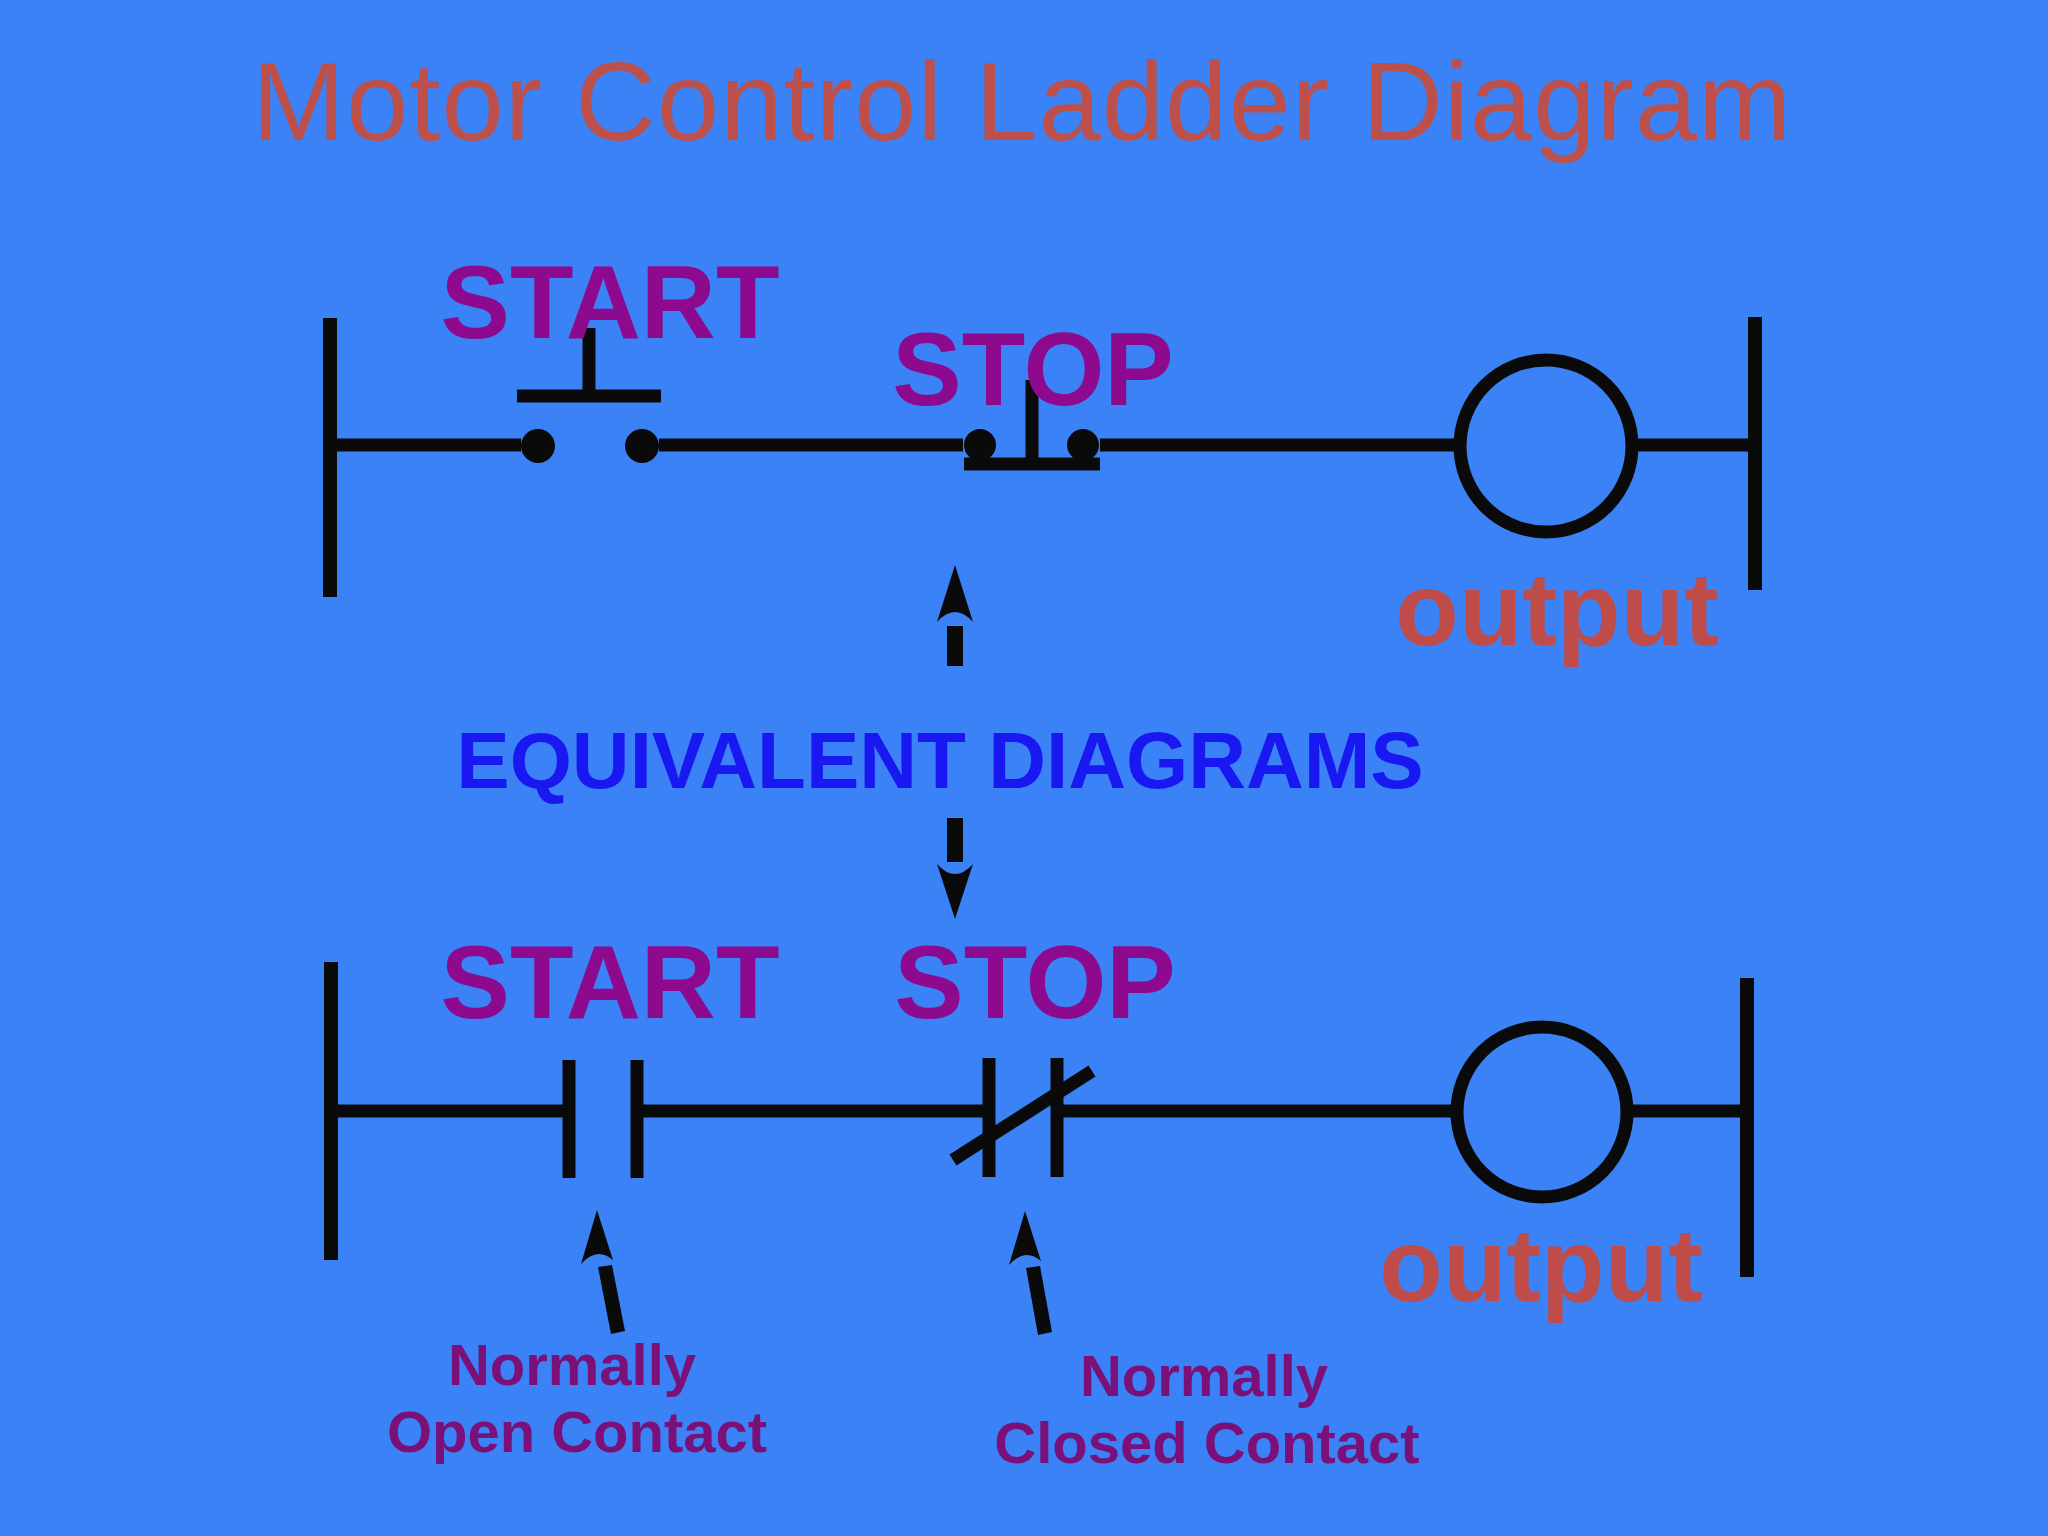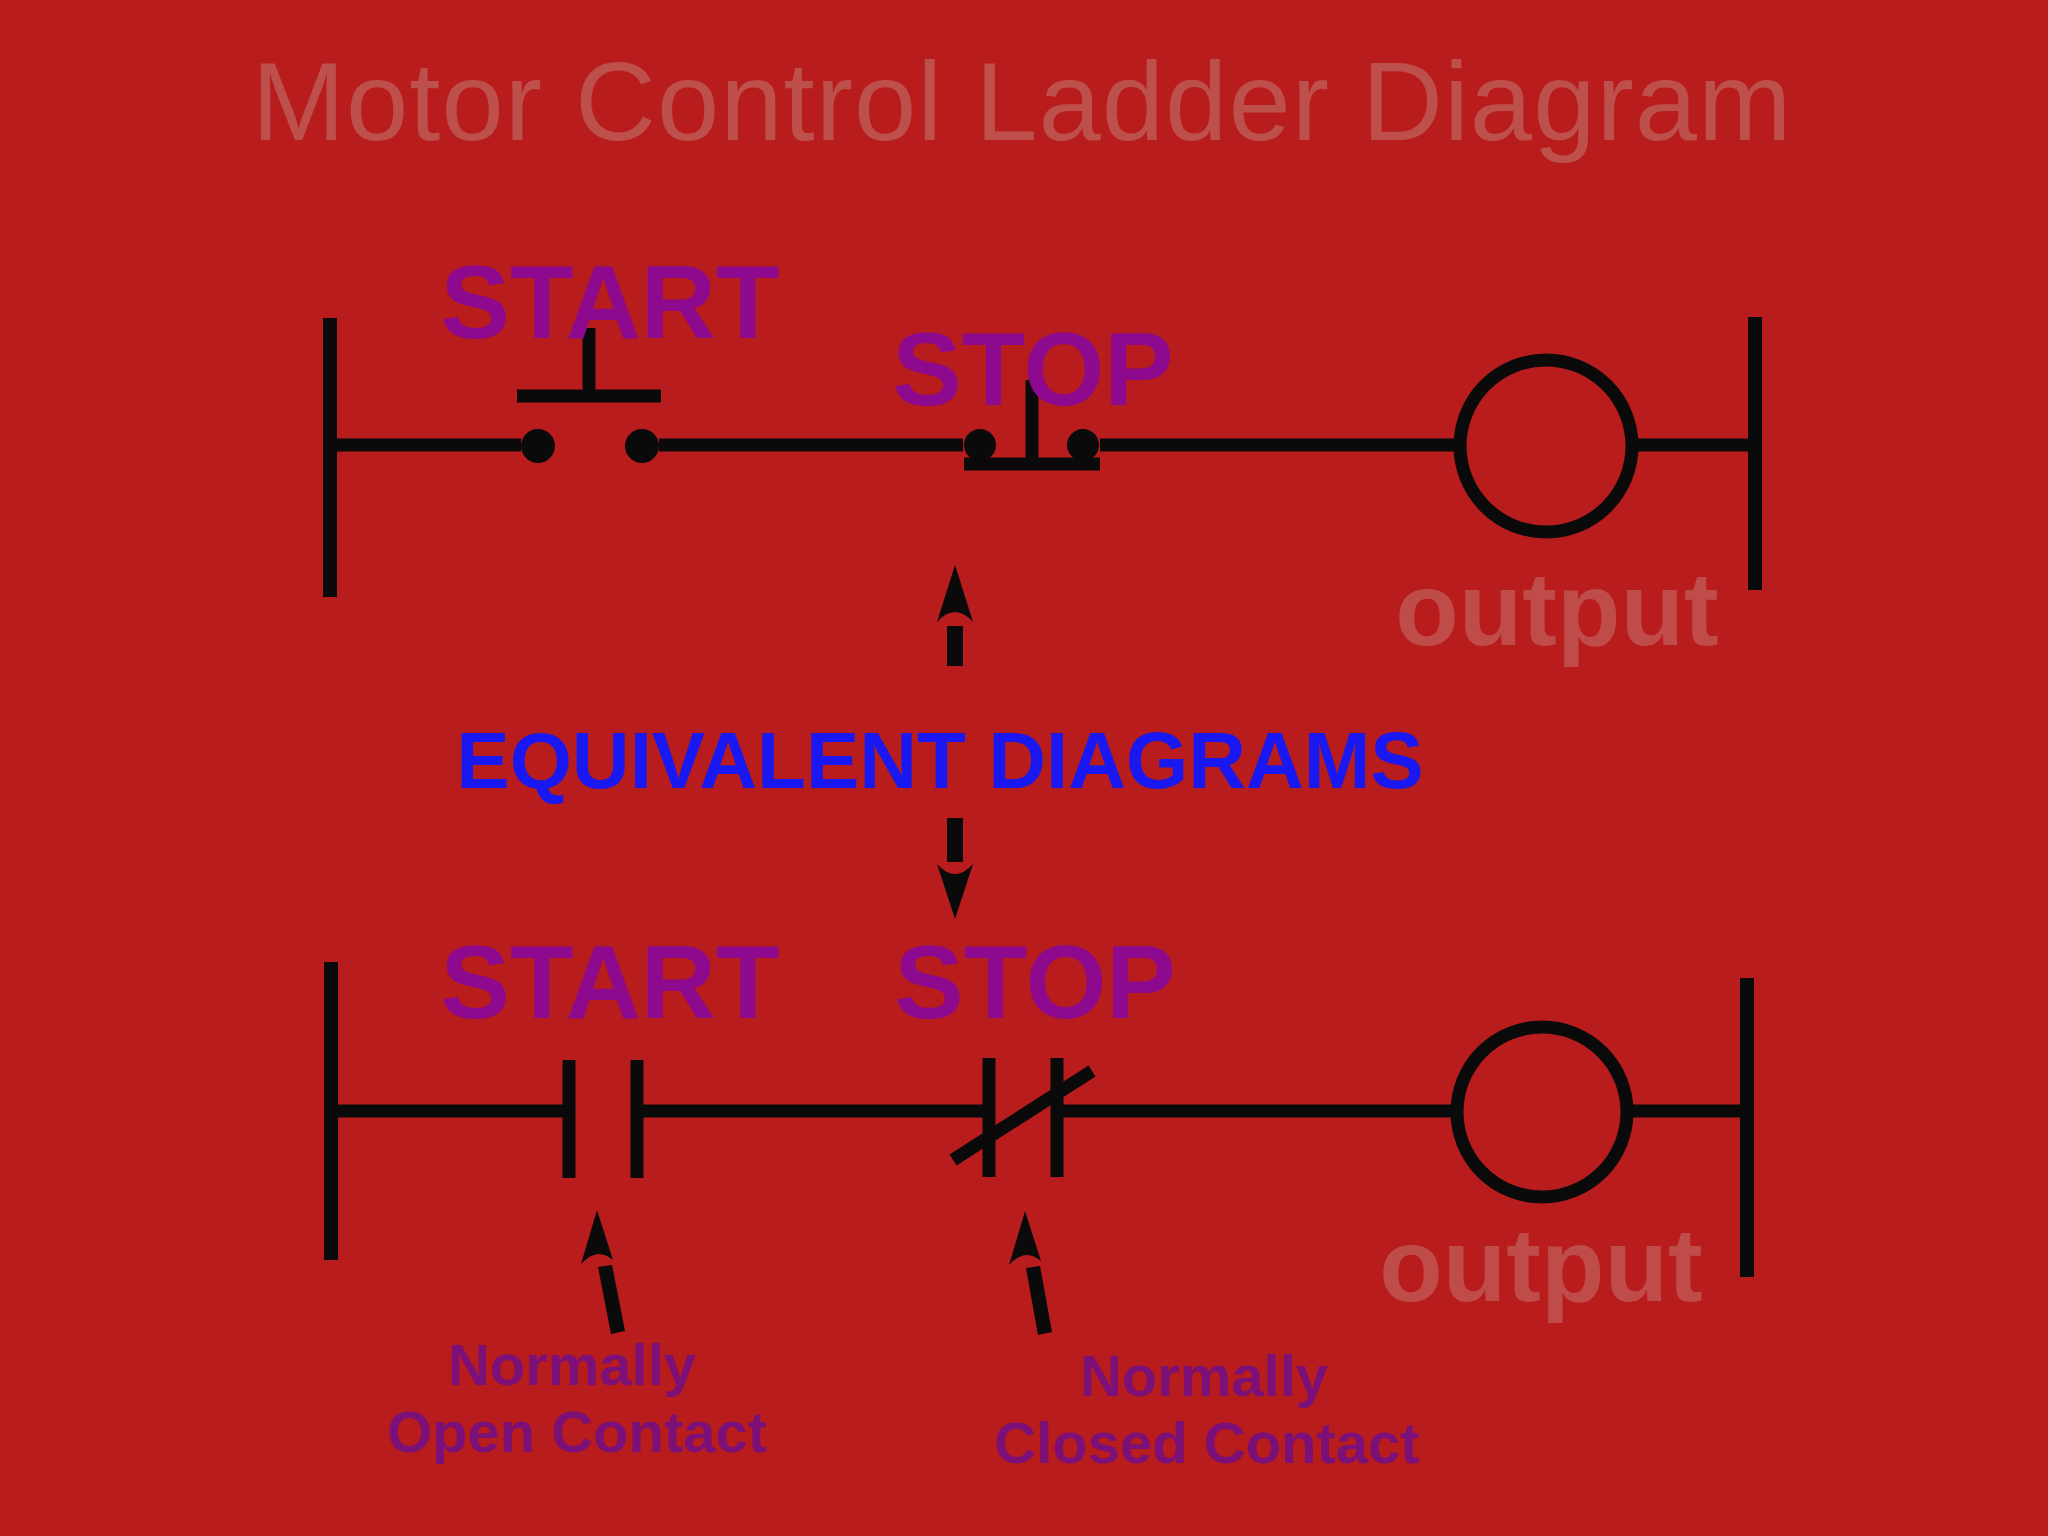--- a/index.html
+++ b/index.html
@@ -4,21 +4,21 @@
 <style>
   html, body {
     margin: 0;
     padding: 0;
     background: #ffffff;
   }
   .canvas {
     position: relative;
     width: 2048px;
     height: 1536px;
-    background: #b91c1c;
+    background: #3b82f6;
     overflow: hidden;
   }
   svg {
     display: block;
     width: 2048px;
     height: 1536px;
   }
   .t {
     font-family: "Liberation Sans", "DejaVu Sans", sans-serif;
   }

